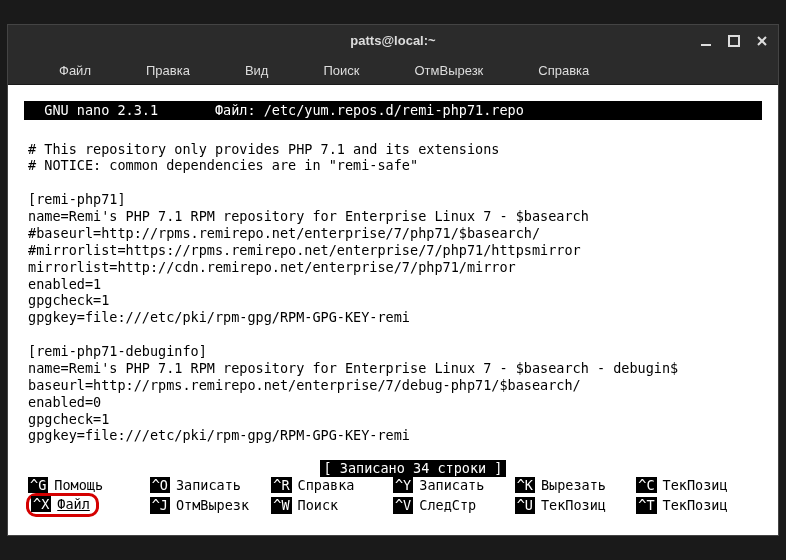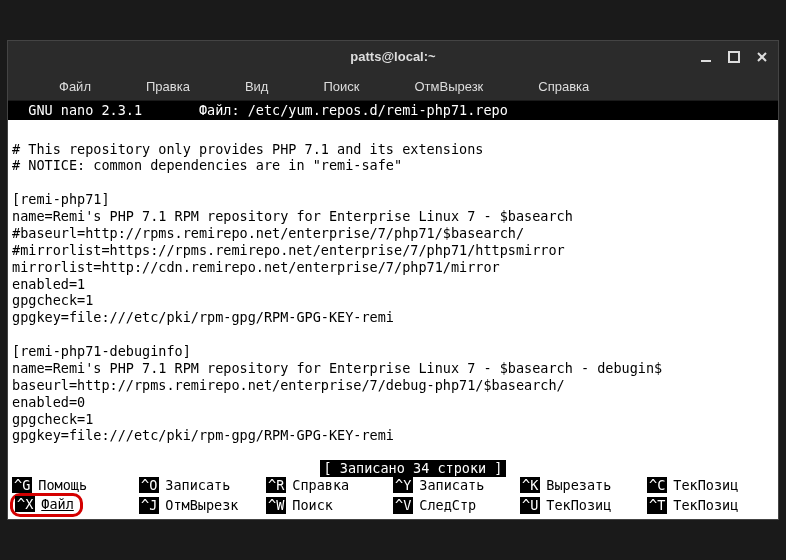--- a/index.html
+++ b/index.html
@@ -59,21 +59,21 @@
   padding: 2px 8px;
   cursor: pointer;
   margin-left: 35px;
 }
 .terminal {
   background: #fff;
   color: #000;
   font-family: "DejaVu Sans Mono", monospace;
   font-size: 13.5px;
   line-height: 1.25;
-  padding: 0;
+  padding: 16px;
 }
 .nano-header {
   background: #000;
   color: #fff;
   padding: 1px 4px;
   display: flex;
 }
 .nano-header .title { white-space: pre; }
 .content {
   padding: 4px 4px 0 4px;

